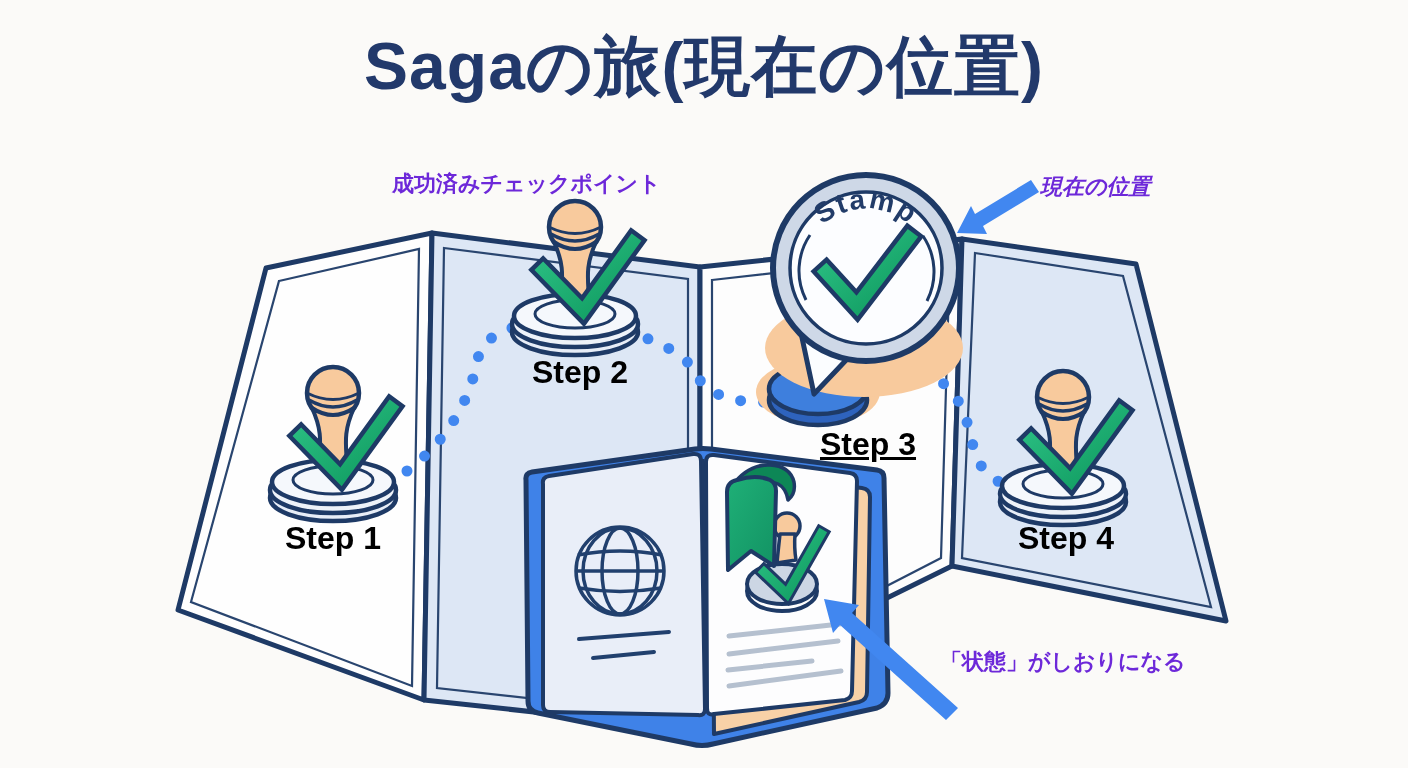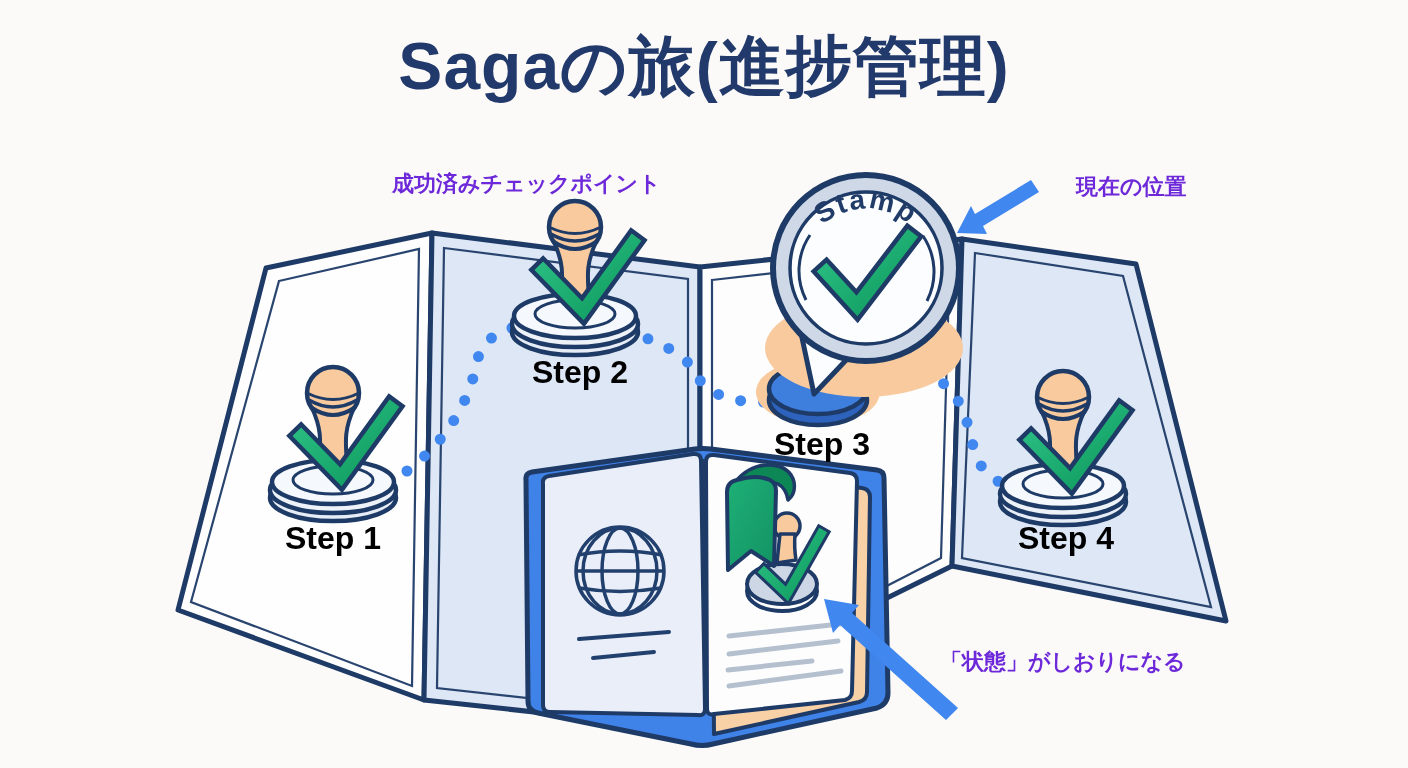--- a/index.html
+++ b/index.html
@@ -138,26 +138,26 @@
     <g>
       <path d="M 735 482 Q 750 464 770 465 Q 790 466 794 482 Q 796 494 788 500 Q 786 488 778 484 Q 760 476 742 482 Z" fill="#0d8756" stroke="#1e3a66" stroke-width="3.5" stroke-linejoin="round"></path>
       <path d="M 727 492 Q 727 482 737 480 Q 756 474 770 480 Q 776 483 776 491 L 774 566 L 751 551 L 728 570 Z" fill="url(#ribbonGrad)" stroke="#1e3a66" stroke-width="4" stroke-linejoin="round"></path>
     </g>
   </g>
 
   <polygon points="1031,180 975,214 971,206 957,233 987,234 983,226 1039,192" fill="#4187f0"></polygon>
   <polygon points="824,599 859,605 852,613 958,708 946,720 840,625 833,633" fill="#4187f0"></polygon>
 </svg>
 
-<div class="page-title">Sagaの旅(進捗管理)</div>
+<div class="page-title">Sagaの旅(現在の位置)</div>
 
 <div class="annotation" style="left:392px; top:169px;">成功済みチェックポイント</div>
 
-<div class="annotation" style="left:1076px; top:172px;">現在の位置</div>
+<div class="annotation" style="left:1040px; top:172px;font-style:italic;">現在の位置</div>
 
 <div class="annotation" style="left:940px; top:647px;">「状態」がしおりになる</div>
 
 <div class="step-label" style="left:333px; top:520px;">Step 1</div>
 <div class="step-label" style="left:580px; top:354px;">Step 2</div>
-<div class="step-label" style="left:822px; top:426px;">Step 3</div>
+<div class="step-label" style="left:868px; top:426px;text-decoration:underline;">Step 3</div>
 <div class="step-label" style="left:1066px; top:520px;text-align:right;">Step 4</div>
 
 </div>
 
 </body></html>

